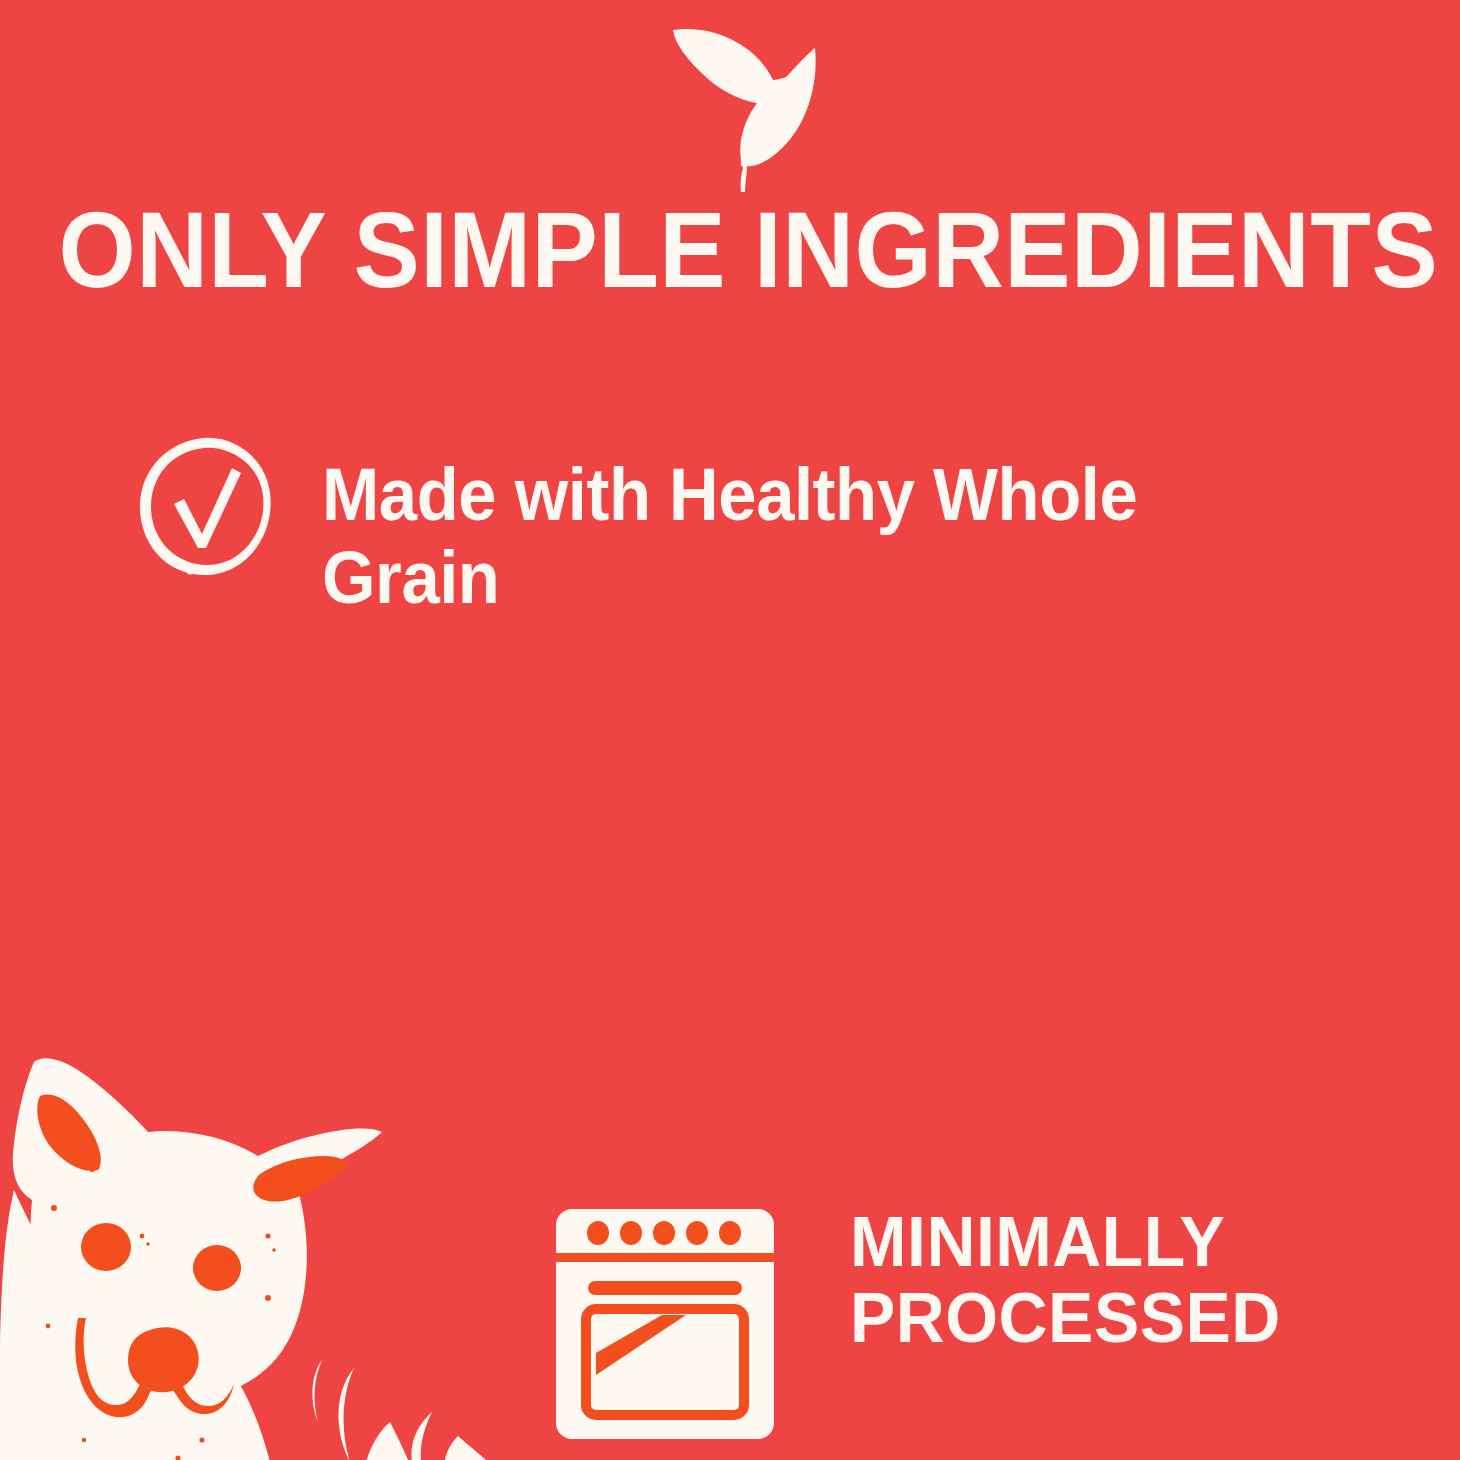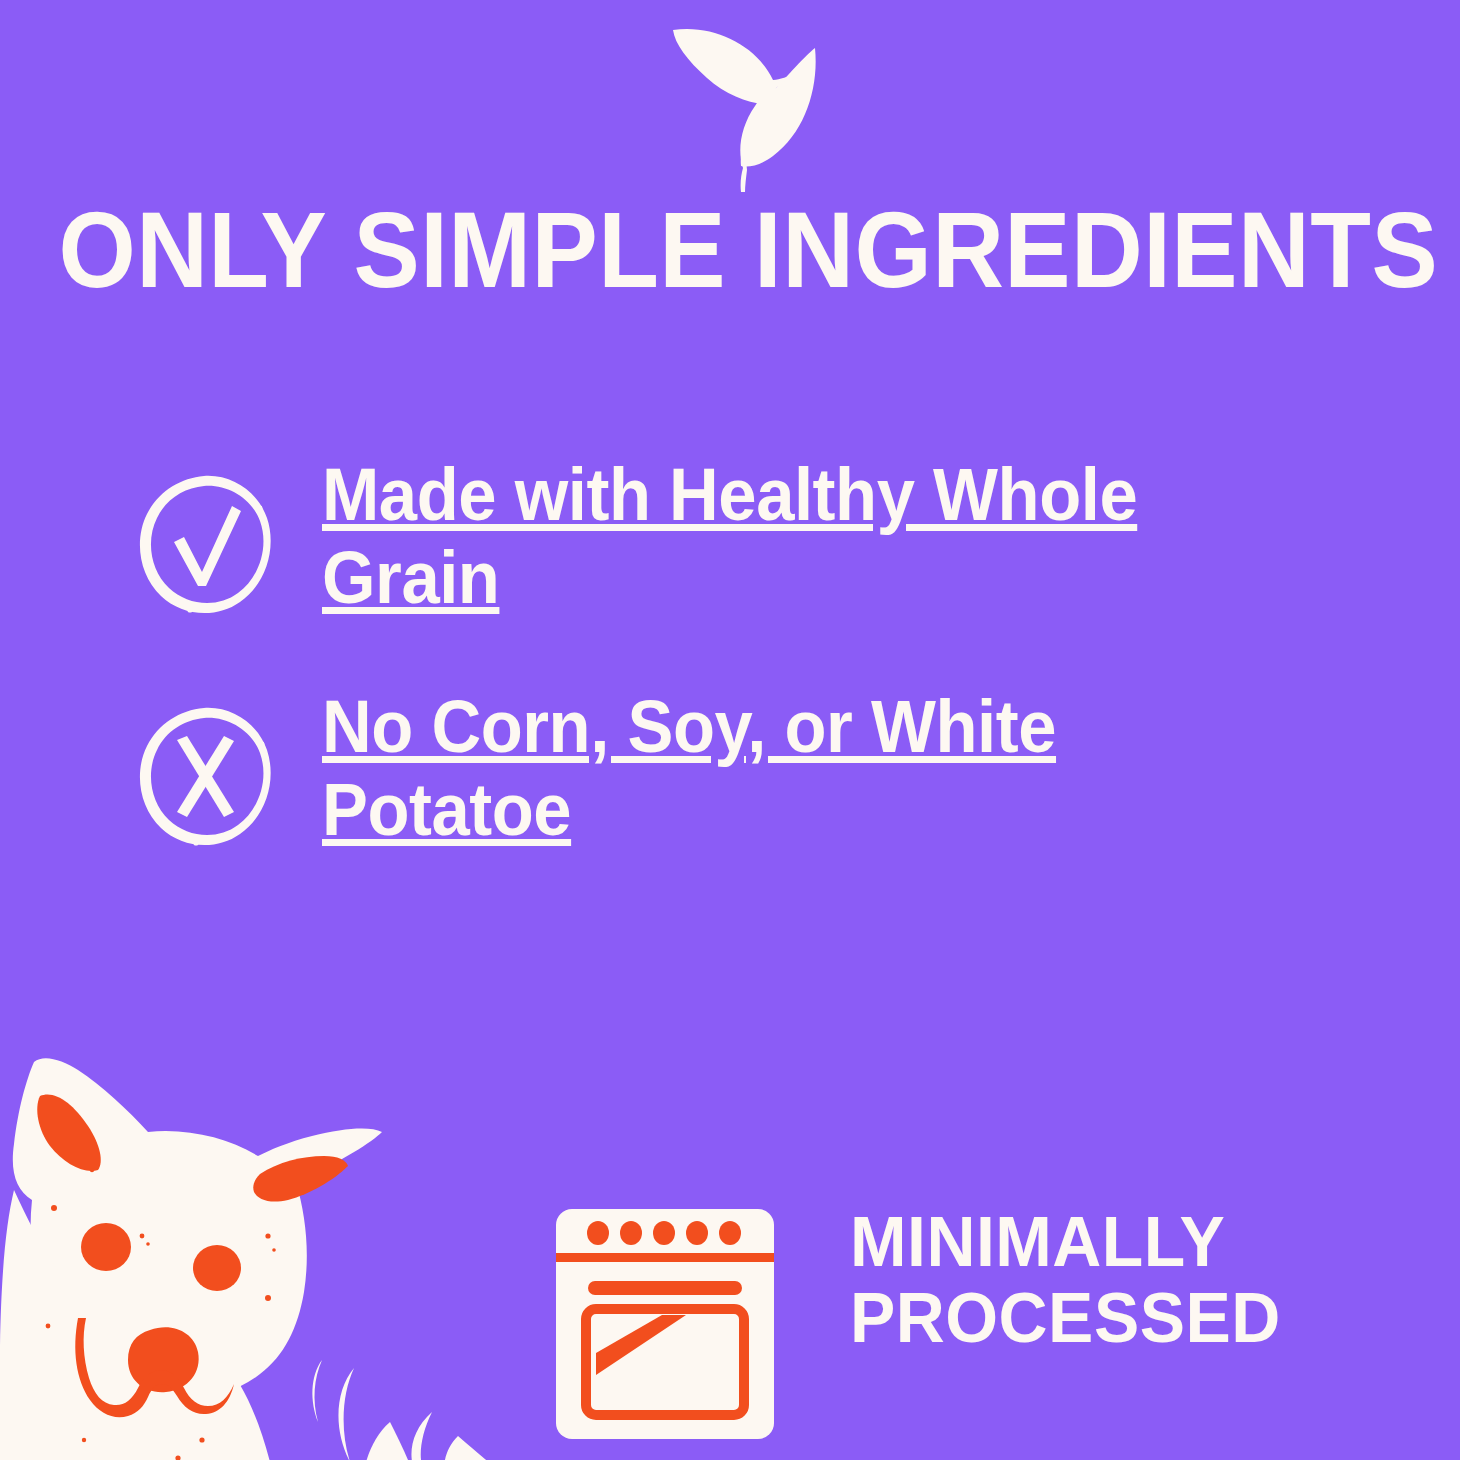--- a/index.html
+++ b/index.html
@@ -49,23 +49,22 @@
 
   
   .bullets {
     position: absolute;
     left: 128px;
     top: 430px;
     width: 1260px;
   }
   .bullet-row {
     display: flex;
-    align-items: flex-end;
+    align-items: flex-start;
     margin-bottom: 42px;
-    text-decoration: underline;
   }
   .bullet-row:last-child { margin-bottom: 0; }
 
   .bullet-icon {
     flex: 0 0 auto;
     width: 152px;
     height: 152px;
     margin-right: 42px;
     position: relative;
   }
@@ -116,21 +115,21 @@
     font-weight: 700;
     letter-spacing: 0.5px;
     white-space: pre-line;
     transform: scaleX(0.97);
     transform-origin: 0 50%;
   }
 </style>
 </head>
 <body>
 
-<div class="canvas" style="background: #8b5cf6; color: rgb(253, 248, 242); padding-left: 47px;">
+<div class="canvas" style="background: #ef4444; color: rgb(253, 248, 242); padding-left: 47px;">
 
   <div class="leaf-mark">
     <svg viewBox="0 0 215 180" xmlns="http://www.w3.org/2000/svg" aria-hidden="true">
 
       <path d="M28 12 C70 6 112 28 128 62 C132 72 133 80 130 86
                C112 88 84 80 62 60 C42 42 30 26 28 12 Z" fill="#FDF8F2"></path>
 
       <path d="M170 30 C174 70 160 114 128 138 C116 147 104 150 96 148
                C94 130 104 100 126 76 C144 56 160 38 170 30 Z" fill="#FDF8F2"></path>
 
@@ -159,38 +158,20 @@
           <circle cx="22" cy="95" r="2.6" fill="#FDF8F2"></circle>
           <circle cx="62" cy="142" r="2.6" fill="#FDF8F2"></circle>
           <circle cx="96" cy="13" r="2.2" fill="#FDF8F2"></circle>
 
           <path d="M46 74 L56 69 L74 104 L104 38 L113 43 L78 118 L70 118 Z" fill="#FDF8F2"></path>
         </svg>
       </div>
       <div class="bullet-text">Made with Healthy Whole Grain</div>
     </div>
 
-    <div class="bullet-row">
-      <div class="bullet-icon">
-        <svg viewBox="0 0 152 152" xmlns="http://www.w3.org/2000/svg" aria-hidden="true">
-          <path d="M76 8 C104 6 130 24 139 50 C149 80 138 116 112 134
-                   C88 151 54 148 33 128 C11 107 6 72 19 46 C30 24 52 10 76 8 Z
-                   M76 18 C56 20 38 31 29 50 C18 72 22 102 41 120
-                   C60 138 90 140 110 125 C132 109 141 78 132 53 C124 31 100 16 76 18 Z" fill="#FDF8F2"></path>
-          <circle cx="122" cy="30" r="3" fill="#FDF8F2"></circle>
-          <circle cx="134" cy="44" r="2.4" fill="#FDF8F2"></circle>
-          <circle cx="20" cy="88" r="2.6" fill="#FDF8F2"></circle>
-          <circle cx="68" cy="143" r="2.6" fill="#FDF8F2"></circle>
-
-          <path d="M49 40 L59 36 L106 112 L96 117 Z" fill="#FDF8F2"></path>
-          <path d="M96 36 L106 41 L59 117 L49 112 Z" fill="#FDF8F2"></path>
-        </svg>
-      </div>
-      <div class="bullet-text">No Corn, Soy, or White Potatoe</div>
-    </div>
 
 
   </div>
 
   <div class="dog">
     <svg viewBox="0 0 520 430" xmlns="http://www.w3.org/2000/svg" aria-hidden="true">
 
       <path d="M42 22
                C34 40 26 70 22 104
                C18 132 24 150 40 160

